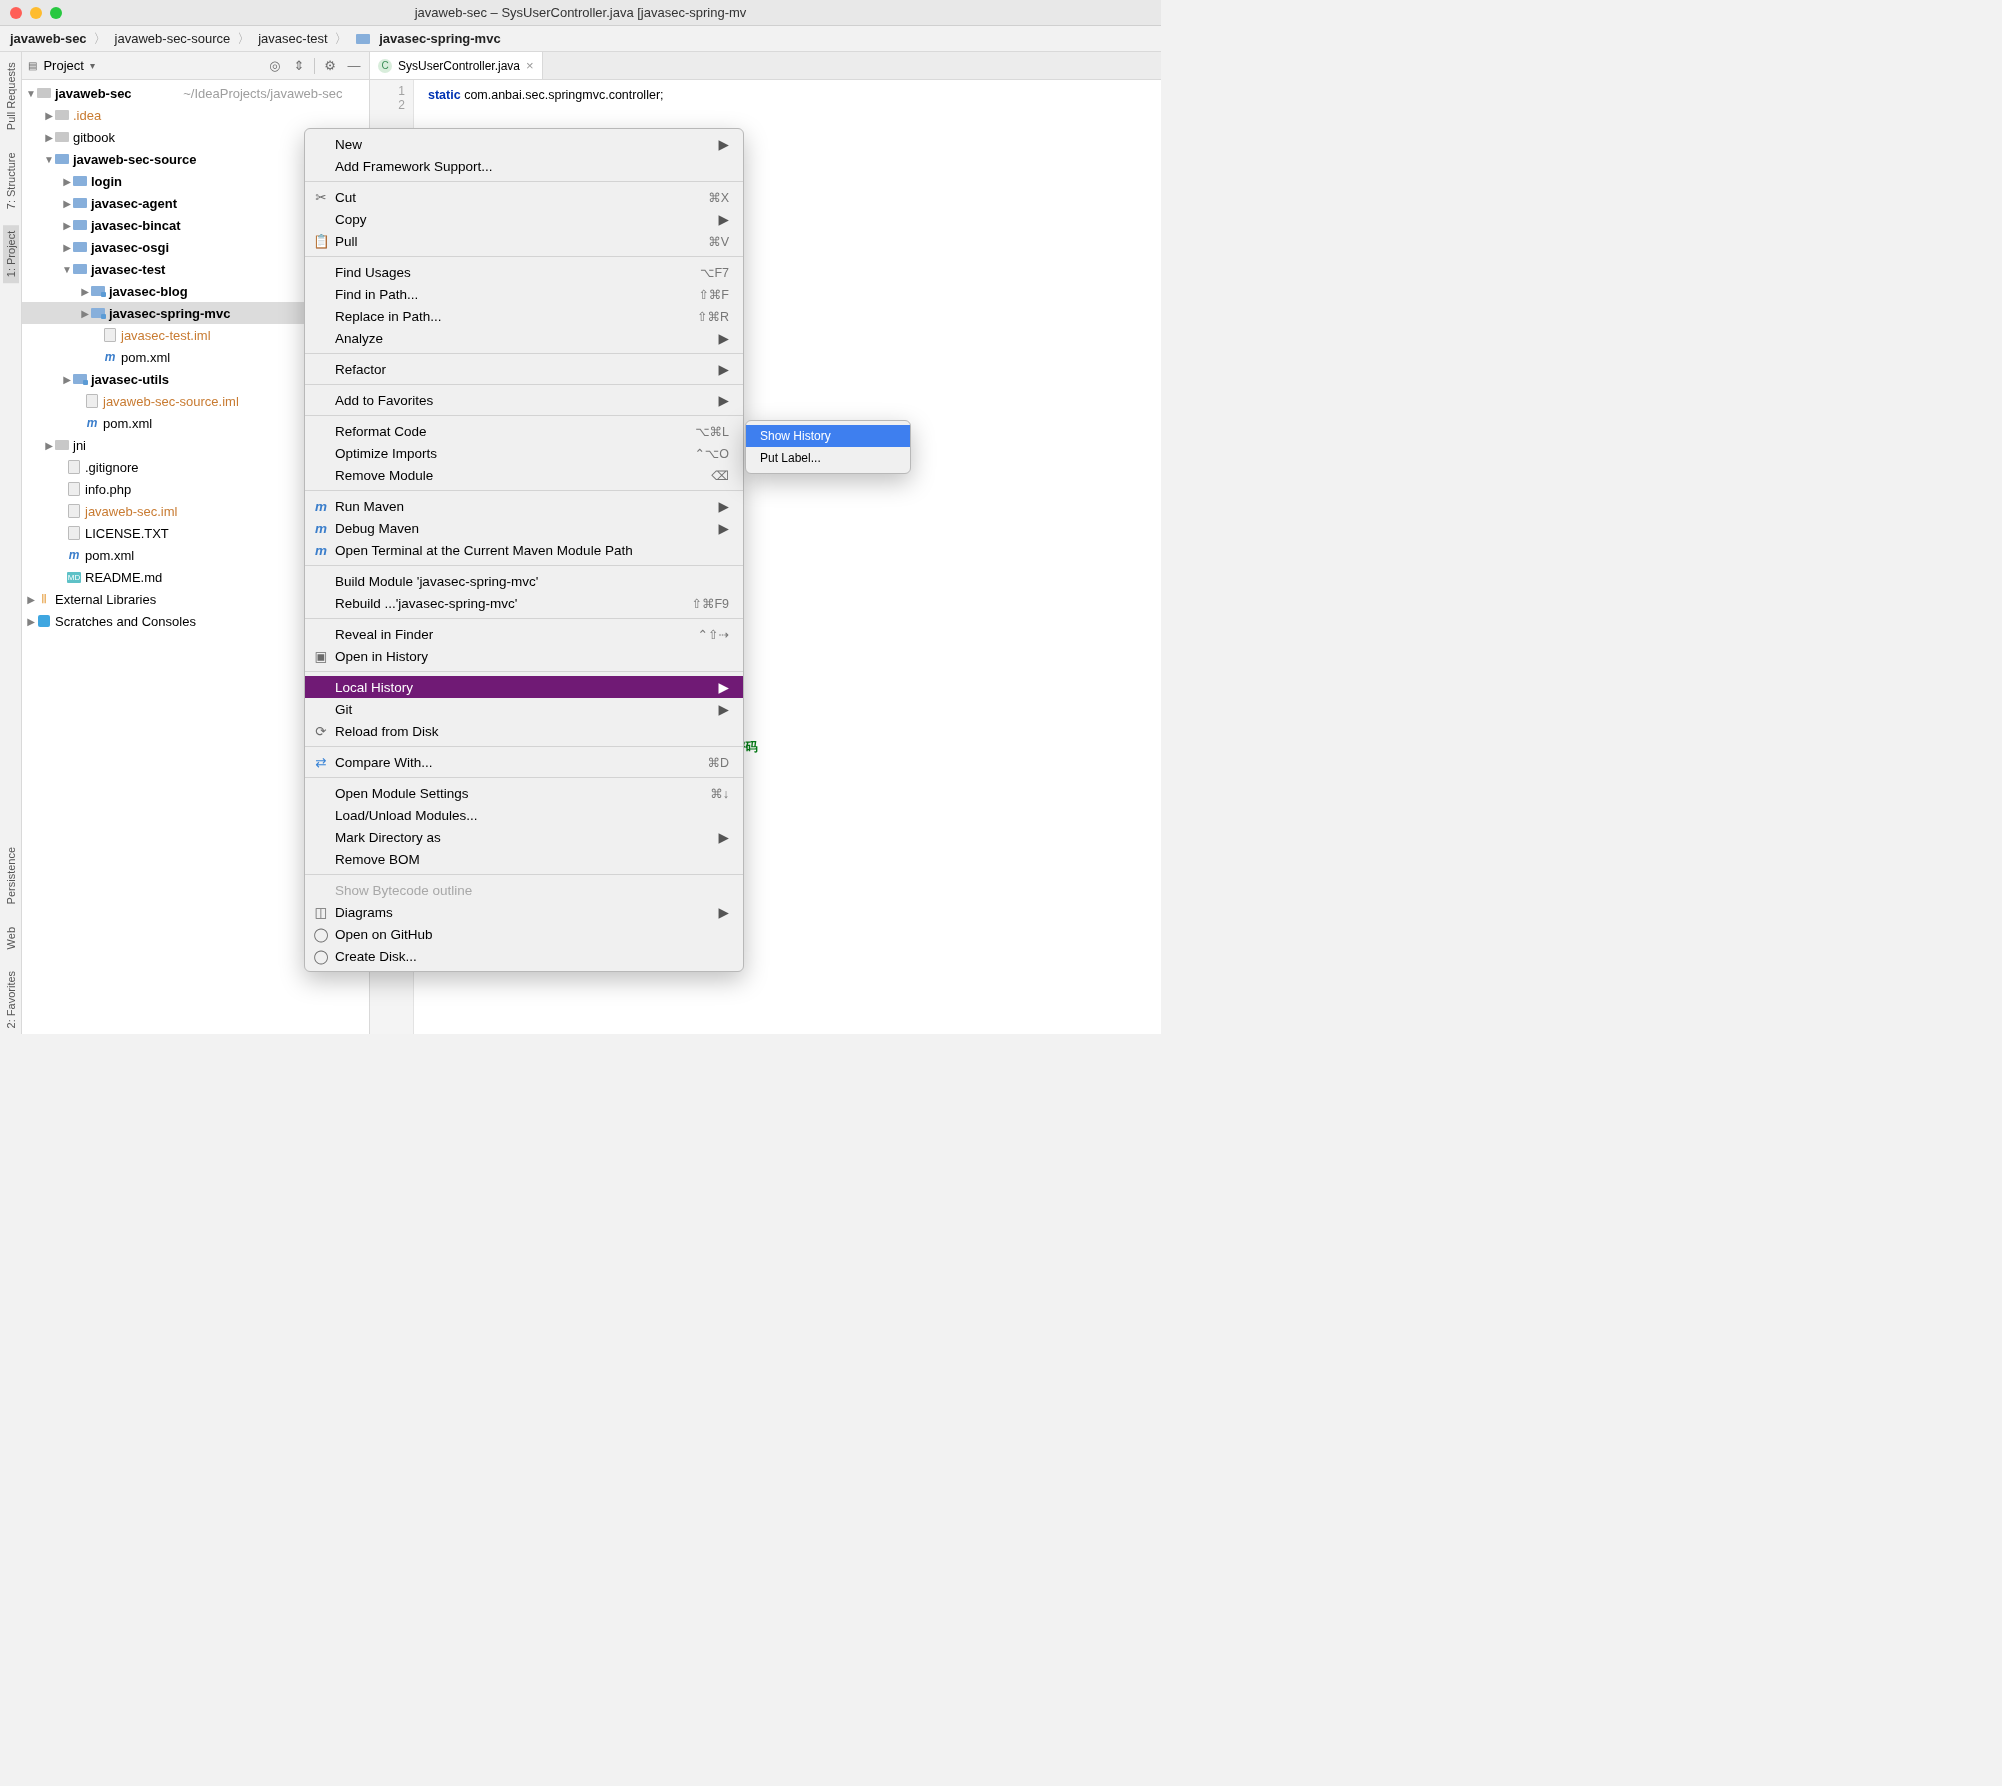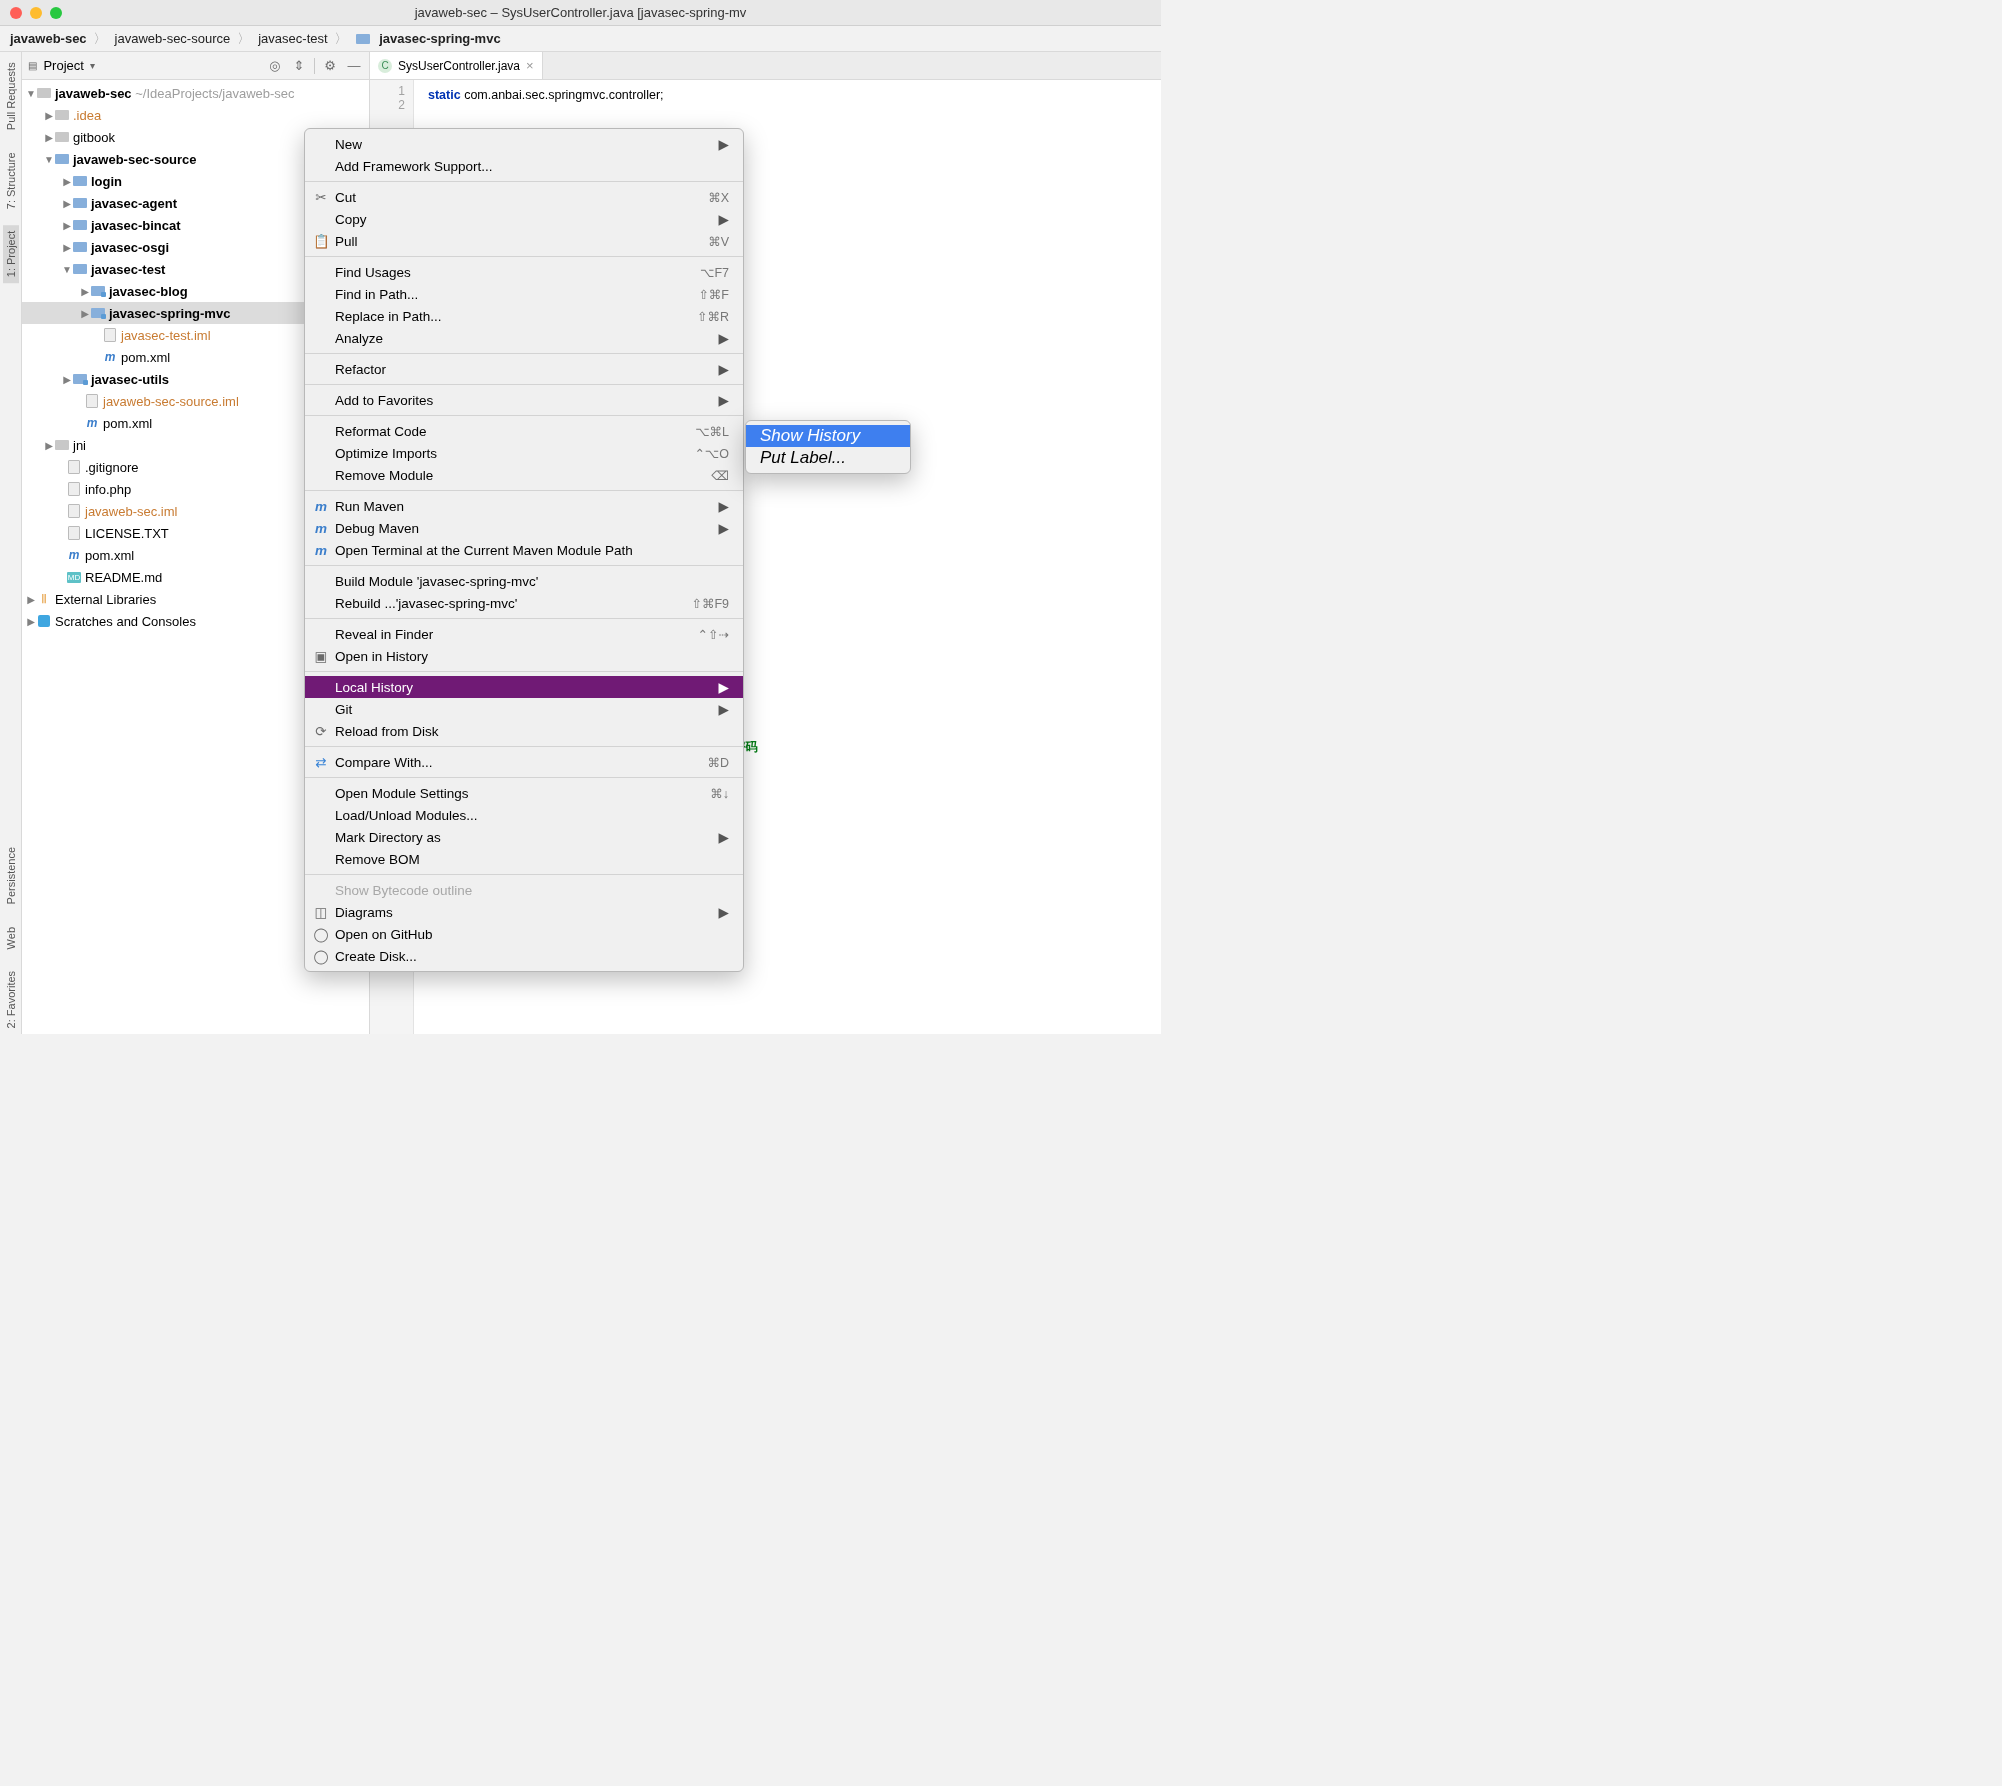--- a/index.html
+++ b/index.html
@@ -36,21 +36,21 @@
 .icbtn { width: 18px; height: 18px; display: flex; align-items: center; justify-content: center; color: #6e6e6e; cursor: pointer; }
 .projhead .divider { width: 1px; height: 16px; background: #c8c8c8; }
 
 .tree { flex: 1; overflow: auto; font-size: 13px; padding-top: 2px; }
 .node { display: flex; align-items: center; height: 22px; padding-left: 4px; white-space: nowrap; }
 .node .tw { width: 10px; color: #808080; font-size: 10px; text-align: center; }
 .node .ico { width: 16px; display: inline-flex; justify-content: center; }
 .node .lbl { margin-left: 3px; }
 .node.sel { background: #dcdcdc; }
 .node.bold .lbl { font-weight: bold; }
-.hint { color: #9e9e9e; font-weight: normal; }
+.hint { color: #9e9e9e; font-weight: normal; margin-left: 48px; }
 .iml { color: #c87b32; }
 .fold-gray { width:14px;height:10px;background:#c8c8c8;border-radius:1px;display:inline-block; }
 .fold-blue { width:14px;height:10px;background:#87afdb;border-radius:1px;display:inline-block;position:relative; }
 .fold-blue.dot::after{content:"";position:absolute;right:-1px;bottom:-1px;width:5px;height:5px;background:#5b9bd5;border-radius:1px;}
 .file-ico{width:12px;height:14px;background:#eee;border:1px solid #bbb;border-radius:1px;display:inline-block;}
 .m-ico{color:#3b7ecb;font-weight:bold;font-style:italic;font-size:12px;}
 .md-ico{width:14px;height:11px;background:#5ec1c7;color:#fff;font-size:8px;display:inline-flex;align-items:center;justify-content:center;border-radius:1px;}
 .lib-ico{color:#e59b3a;font-size:12px;}
 .scratch-ico{width:12px;height:12px;background:#3fa6e0;border-radius:2px;display:inline-block;}
 
@@ -71,21 +71,21 @@
 .ctx { position: absolute; top: 128px; left: 304px; width: 440px; background: #f0f0f0; border: 1px solid #b8b8b8; border-radius: 6px; box-shadow: 0 8px 24px rgba(0,0,0,.25); font-size: 13.5px; padding: 4px 0; z-index: 50; }
 .ctx .mi { display: flex; align-items: center; height: 22px; padding: 0 14px 0 30px; position: relative; }
 .ctx .mi .micon { position: absolute; left: 8px; width: 16px; text-align: center; color: #6b6b6b; }
 .ctx .mi .sc { margin-left: auto; color: #777; font-size: 12.5px; }
 .ctx .mi .arrow { margin-left: auto; color: #555; }
 .ctx .mi.sel { background: #701a75; color: #fff; }
 .ctx .mi.sel .arrow { color: #fff; }
 .ctx .mi.dis { color: #a8a8a8; }
 .ctx hr { border: none; border-top: 1px solid #d3d3d3; margin: 4px 0; }
 
-.submenu { position: absolute; top: 420px; left: 745px; width: 166px; background: #f0f0f0; border: 1px solid #b8b8b8; border-radius: 6px; box-shadow: 0 8px 24px rgba(0,0,0,.25); font-size: 17px; padding: 4px 0; z-index: 60; font-style: italic; }
+.submenu { position: absolute; top: 420px; left: 745px; width: 166px; background: #f0f0f0; border: 1px solid #b8b8b8; border-radius: 6px; box-shadow: 0 8px 24px rgba(0,0,0,.25); font-size: 12px; padding: 4px 0; z-index: 60; }
 .submenu .mi { display: flex; align-items: center; height: 22px; padding: 0 14px; }
 .submenu .mi.sel { background: #3e7fef; color: #fff; }
 
 .chev{font-size:10px;color:#666;}
 </style>
 </head>
 <body>
 
 <div class="titlebar">
   <div class="traffic">

